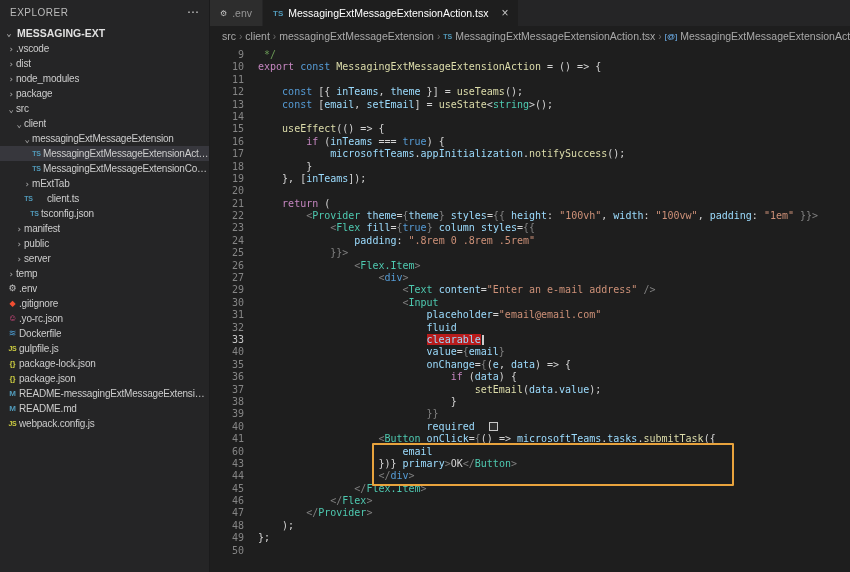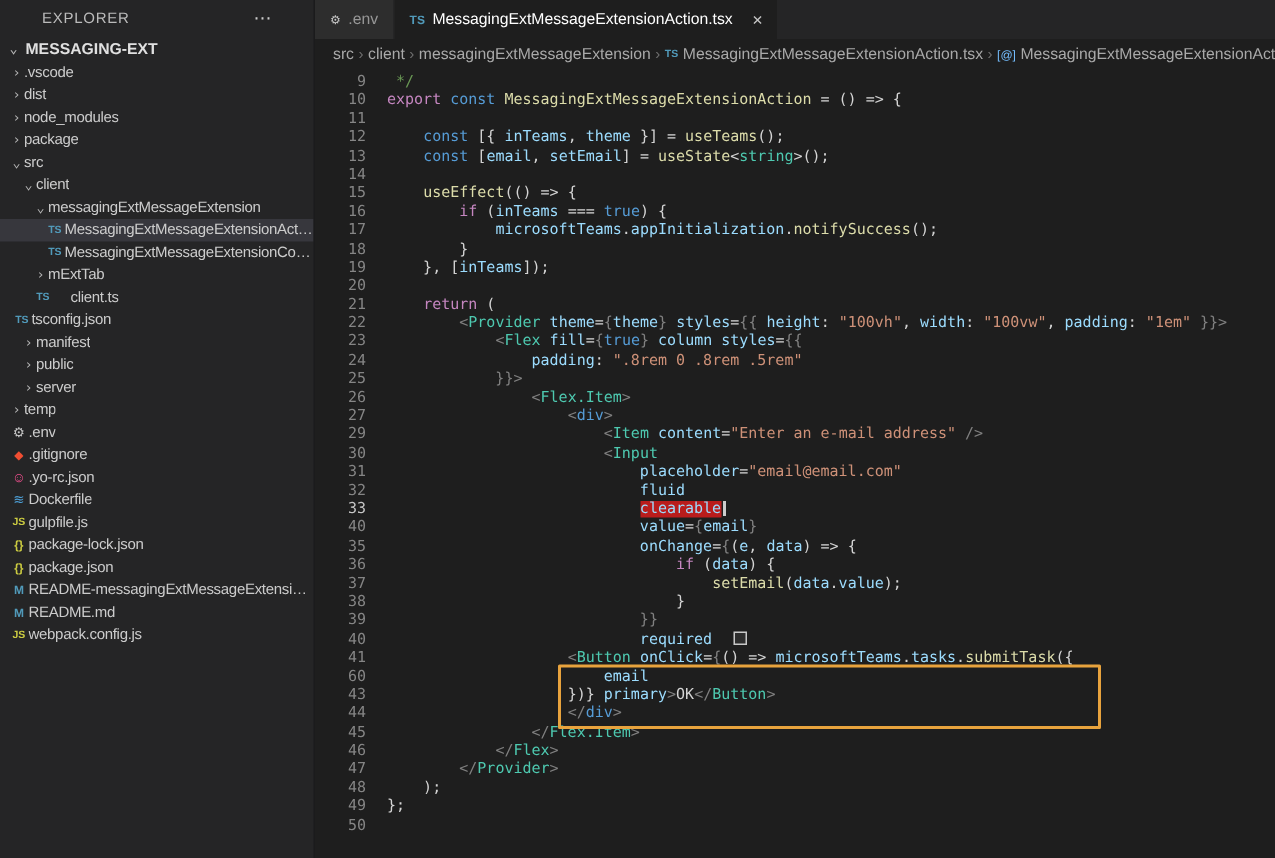--- a/index.html
+++ b/index.html
@@ -4,21 +4,21 @@
 <style>
   * { margin:0; padding:0; box-sizing:border-box; }
   html,body { background:#1e1e1e; }
   .window {
     width:850px; height:572px; overflow:hidden; position:relative;
     display:flex; font-family:"Liberation Sans", sans-serif;
     background:#1e1e1e; color:#cccccc;
   }
   
   .sidebar { width:210px; min-width:210px; background:#252526; display:flex; flex-direction:column; border-right:1px solid #1b1b1c; }
-  .sidebar-header { height:24px; display:flex; align-items:center; justify-content:space-between; padding:0 28px;text-align:center; }
+  .sidebar-header { height:24px; display:flex; align-items:center; justify-content:space-between; padding:0 10px;text-align:center; }
   .sidebar-title { font-size:10px; color:#bbbbbb; letter-spacing:.5px; }
   .sidebar-more { color:#cccccc; font-size:12px; cursor:pointer; }
   .section-header { height:17px; display:flex; align-items:center; font-size:10.5px; font-weight:bold; color:#e0e0e0; padding-left:4px; }
   .section-header .chev { margin-right:3px; }
   .tree { flex:1; overflow:hidden; }
   .tree-row { height:15px; display:flex; align-items:center; font-size:10px; letter-spacing:-0.2px; color:#cccccc; cursor:pointer; white-space:nowrap; overflow:hidden; }
   .tree-row.selected { background:#37373d; }
   .chev { color:#b5b5b5; font-size:9px; width:10px; display:inline-block; text-align:center; flex:none; font-family:"DejaVu Sans Mono", monospace; }
   .fic { width:13px; flex:none; display:inline-block; text-align:center; font-size:8px; line-height:15px; }
   .ic-ts { color:#519aba; font-weight:bold; font-size:7px; }
@@ -118,21 +118,21 @@
           <span class="tree-label">MessagingExtMessageExtensionConfig.tsx</span>
         </div>
         <div class="tree-row" style="padding-left: 22px;">
           <span class="chev">›</span>
           <span class="tree-label">mExtTab</span>
         </div>
         <div class="tree-row" style="padding-left: 22px; gap: 12px;">
           <span class="fic ic-ts">TS</span>
           <span class="tree-label">client.ts</span>
         </div>
-        <div class="tree-row" style="padding-left: 8px;">
+        <div class="tree-row" style="padding-left: 8px; margin-left: 20px;">
           <span class="fic ic-ts">TS</span>
           <span class="tree-label">tsconfig.json</span>
         </div>
         <div class="tree-row" style="padding-left: 14px;">
           <span class="chev">›</span>
           <span class="tree-label">manifest</span>
         </div>
         <div class="tree-row" style="padding-left: 14px;">
           <span class="chev">›</span>
           <span class="tree-label">public</span>
@@ -237,21 +237,21 @@
           <div class="code-line"><span class="ln">18</span><span class="lc"><span class="pl">        }</span></span></div>
           <div class="code-line"><span class="ln">19</span><span class="lc"><span class="pl">    }, [</span><span class="var">inTeams</span><span class="pl">]);</span></span></div>
           <div class="code-line"><span class="ln">20</span><span class="lc"></span></div>
           <div class="code-line"><span class="ln">21</span><span class="lc"><span class="pl">    </span><span class="ctl">return</span><span class="pl"> (</span></span></div>
           <div class="code-line"><span class="ln">22</span><span class="lc"><span class="pl">        </span><span class="pn">&lt;</span><span class="comp">Provider</span><span class="pl"> </span><span class="var">theme</span><span class="pl">=</span><span class="pn">{</span><span class="var">theme</span><span class="pn">}</span><span class="pl"> </span><span class="var">styles</span><span class="pl">=</span><span class="pn">{{ </span><span class="var">height</span><span class="pl">: </span><span class="str">"100vh"</span><span class="pl">, </span><span class="var">width</span><span class="pl">: </span><span class="str">"100vw"</span><span class="pl">, </span><span class="var">padding</span><span class="pl">: </span><span class="str">"1em"</span><span class="pn"> }}</span><span class="pn">&gt;</span></span></div>
           <div class="code-line"><span class="ln">23</span><span class="lc"><span class="pl">            </span><span class="pn">&lt;</span><span class="comp">Flex</span><span class="pl"> </span><span class="var">fill</span><span class="pl">=</span><span class="pn">{</span><span class="kw">true</span><span class="pn">}</span><span class="pl"> </span><span class="var">column</span><span class="pl"> </span><span class="var">styles</span><span class="pl">=</span><span class="pn">{{</span></span></div>
           <div class="code-line"><span class="ln">24</span><span class="lc"><span class="pl">                </span><span class="var">padding</span><span class="pl">: </span><span class="str">".8rem 0 .8rem .5rem"</span></span></div>
           <div class="code-line"><span class="ln">25</span><span class="lc"><span class="pn">            }}&gt;</span></span></div>
           <div class="code-line"><span class="ln">26</span><span class="lc"><span class="pl">                </span><span class="pn">&lt;</span><span class="comp">Flex.Item</span><span class="pn">&gt;</span></span></div>
           <div class="code-line"><span class="ln">27</span><span class="lc"><span class="pl">                    </span><span class="pn">&lt;</span><span class="tag">div</span><span class="pn">&gt;</span></span></div>
-          <div class="code-line"><span class="ln">29</span><span class="lc"><span class="pl">                        </span><span class="pn">&lt;</span><span class="comp">Item</span><span class="pl"> </span><span class="var">content</span><span class="pl">=</span><span class="str">"Enter an e-mail address"</span><span class="pn"> /&gt;</span></span></div>
+          <div class="code-line"><span class="ln">29</span><span class="lc"><span class="pl">                        </span><span class="pn">&lt;</span><span class="comp">Text</span><span class="pl"> </span><span class="var">content</span><span class="pl">=</span><span class="str">"Enter an e-mail address"</span><span class="pn"> /&gt;</span></span></div>
           <div class="code-line"><span class="ln">30</span><span class="lc"><span class="pl">                        </span><span class="pn">&lt;</span><span class="comp">Input</span></span></div>
           <div class="code-line"><span class="ln">31</span><span class="lc"><span class="pl">                            </span><span class="var">placeholder</span><span class="pl">=</span><span class="str">"email@email.com"</span></span></div>
           <div class="code-line"><span class="ln">32</span><span class="lc"><span class="pl">                            </span><span class="var">fluid</span></span></div>
           <div class="code-line"><span class="ln active">33</span><span class="lc"><span class="pl">                            </span><span class="var sel">clearable</span><span class="caret"></span></span></div>
           <div class="code-line"><span class="ln">40</span><span class="lc"><span class="pl">                            </span><span class="var">value</span><span class="pl">=</span><span class="pn">{</span><span class="var">email</span><span class="pn">}</span></span></div>
           <div class="code-line"><span class="ln">35</span><span class="lc"><span class="pl">                            </span><span class="var">onChange</span><span class="pl">=</span><span class="pn">{</span><span class="pl">(</span><span class="var">e</span><span class="pl">, </span><span class="var">data</span><span class="pl">) =&gt; {</span></span></div>
           <div class="code-line"><span class="ln">36</span><span class="lc"><span class="pl">                                </span><span class="ctl">if</span><span class="pl"> (</span><span class="var">data</span><span class="pl">) {</span></span></div>
           <div class="code-line"><span class="ln">37</span><span class="lc"><span class="pl">                                    </span><span class="fn">setEmail</span><span class="pl">(</span><span class="var">data</span><span class="pl">.</span><span class="var">value</span><span class="pl">);</span></span></div>
           <div class="code-line"><span class="ln">38</span><span class="lc"><span class="pl">                                }</span></span></div>
           <div class="code-line"><span class="ln">39</span><span class="lc"><span class="pn">                            }}</span></span></div>

